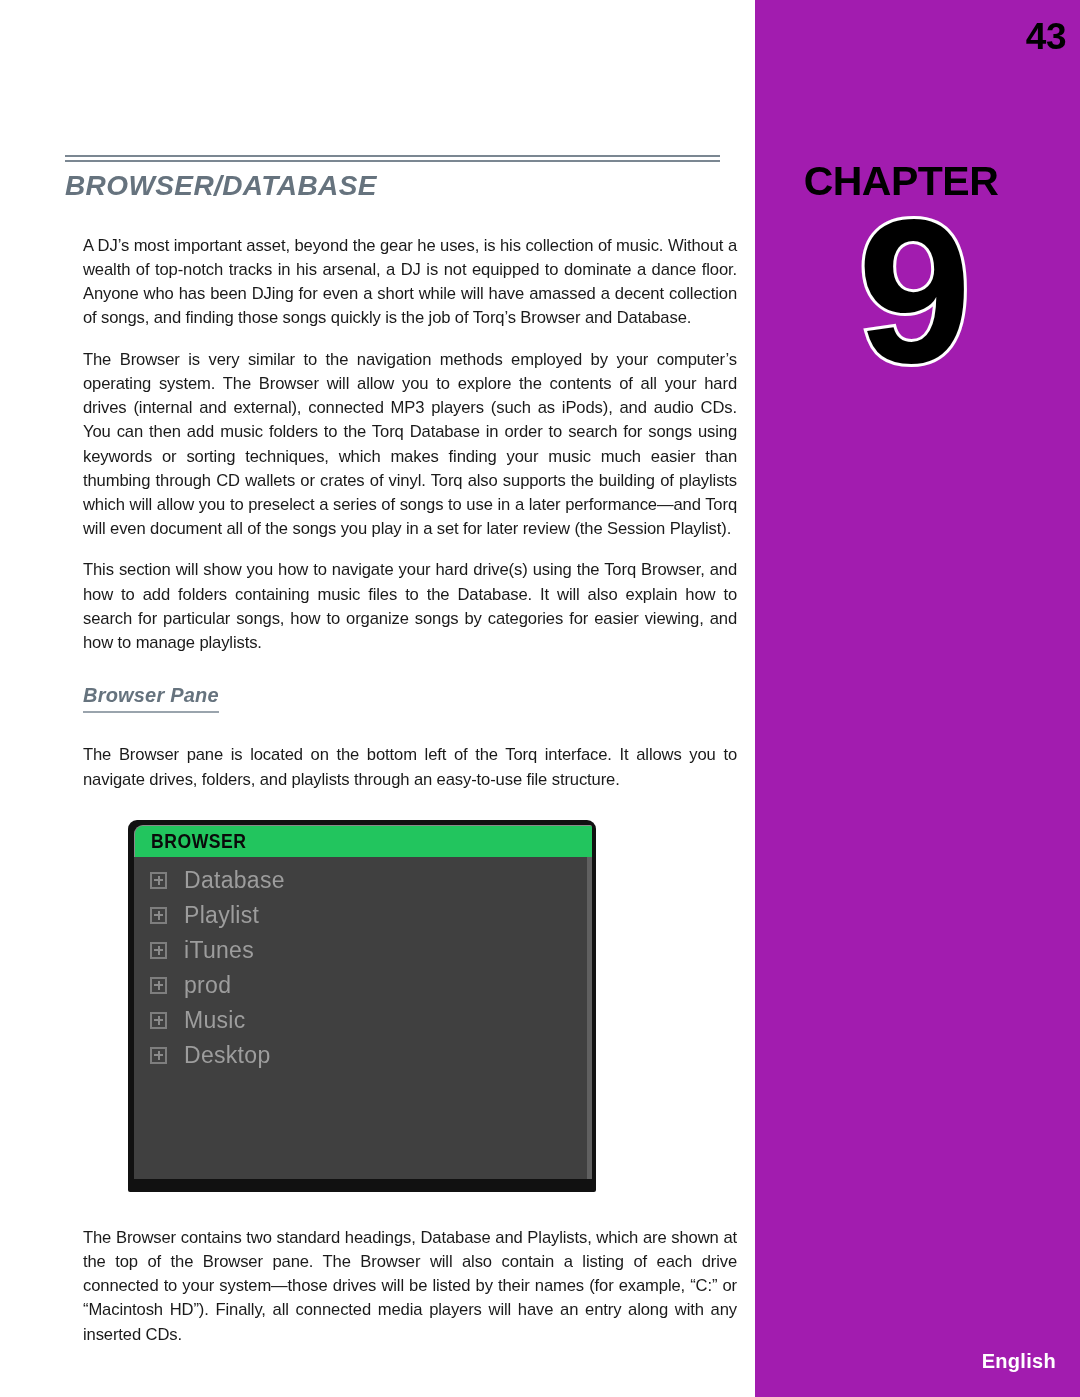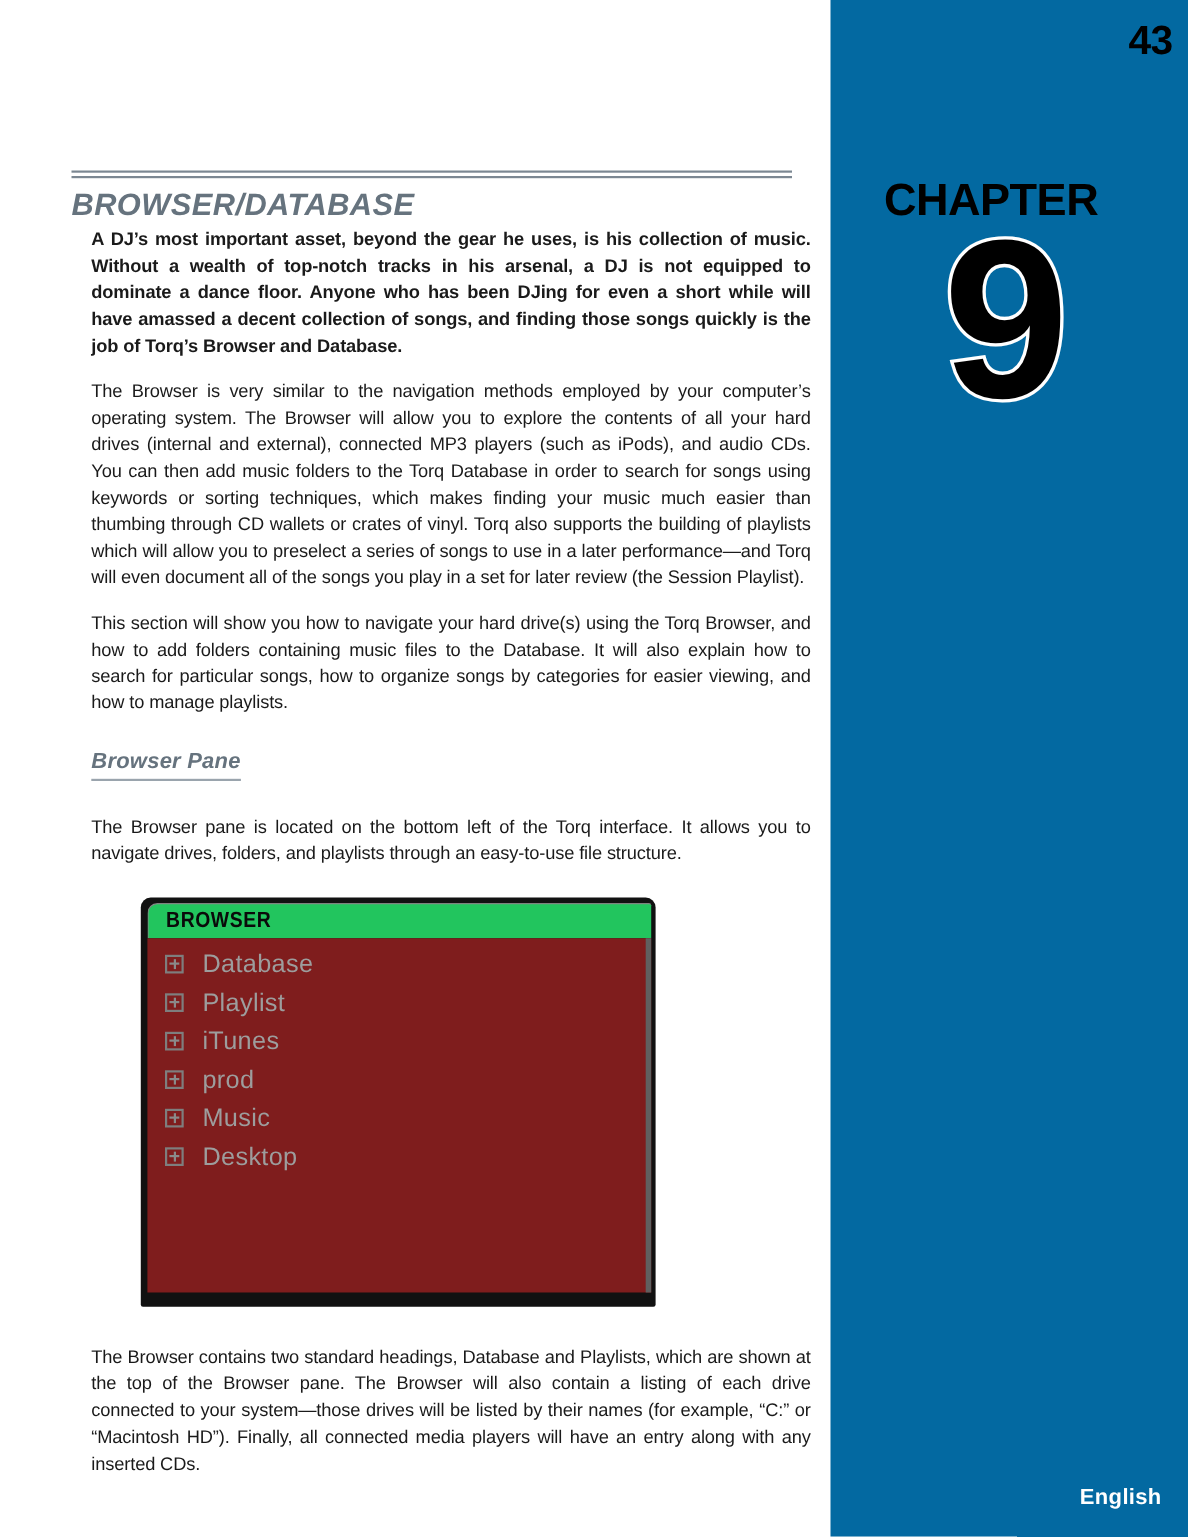--- a/index.html
+++ b/index.html
@@ -15,21 +15,21 @@
     position: relative;
   }
 
   
   #chapter-sidebar {
     position: absolute;
     top: 0;
     left: 755px;
     width: 325px;
     height: 1397px;
-    background: #0369a1;
+    background: #a21caf;
   }
   #page-number {
     position: absolute;
     top: 18px;
     right: 14px;
     font-size: 37px;
     font-weight: bold;
     color: #000000;
     letter-spacing: -0.5px;
     line-height: 1;
@@ -105,21 +105,21 @@
 
   p.body-text {
     margin: 0 0 17px 0;
     font-size: 16.6px;
     line-height: 1.46;
     color: #1a1a1a;
     text-align: justify;
     font-family: "Liberation Sans", sans-serif;
     letter-spacing: -0.12px;
   }
-  p.body-text.first { margin-top: 4px; font-weight: bold; }
+  p.body-text.first { margin-top: 32px; }
   p.body-text.last { margin-bottom: 0; }
 
   #subsection-title {
     display: inline-block;
     margin: 12px 0 0 0;
     padding-bottom: 4px;
     border-bottom: 2px solid #9aa4ad;
     font-size: 20px;
     font-weight: bold;
     font-style: italic;
@@ -156,21 +156,21 @@
   #browser-title-text {
     font-size: 20px;
     font-weight: bold;
     color: #0a0a0a;
     letter-spacing: 0.6px;
     transform: scaleX(0.88);
     transform-origin: left center;
     font-family: "Liberation Sans", sans-serif;
   }
   #browser-list {
-    background: #7f1d1d;
+    background: #404040;
     height: 322px;
     box-sizing: border-box;
     padding: 6px 0 0 0;
     border-right: 5px solid #606060;
   }
   .browser-item {
     display: flex;
     align-items: center;
     height: 35px;
     padding-left: 16px;

